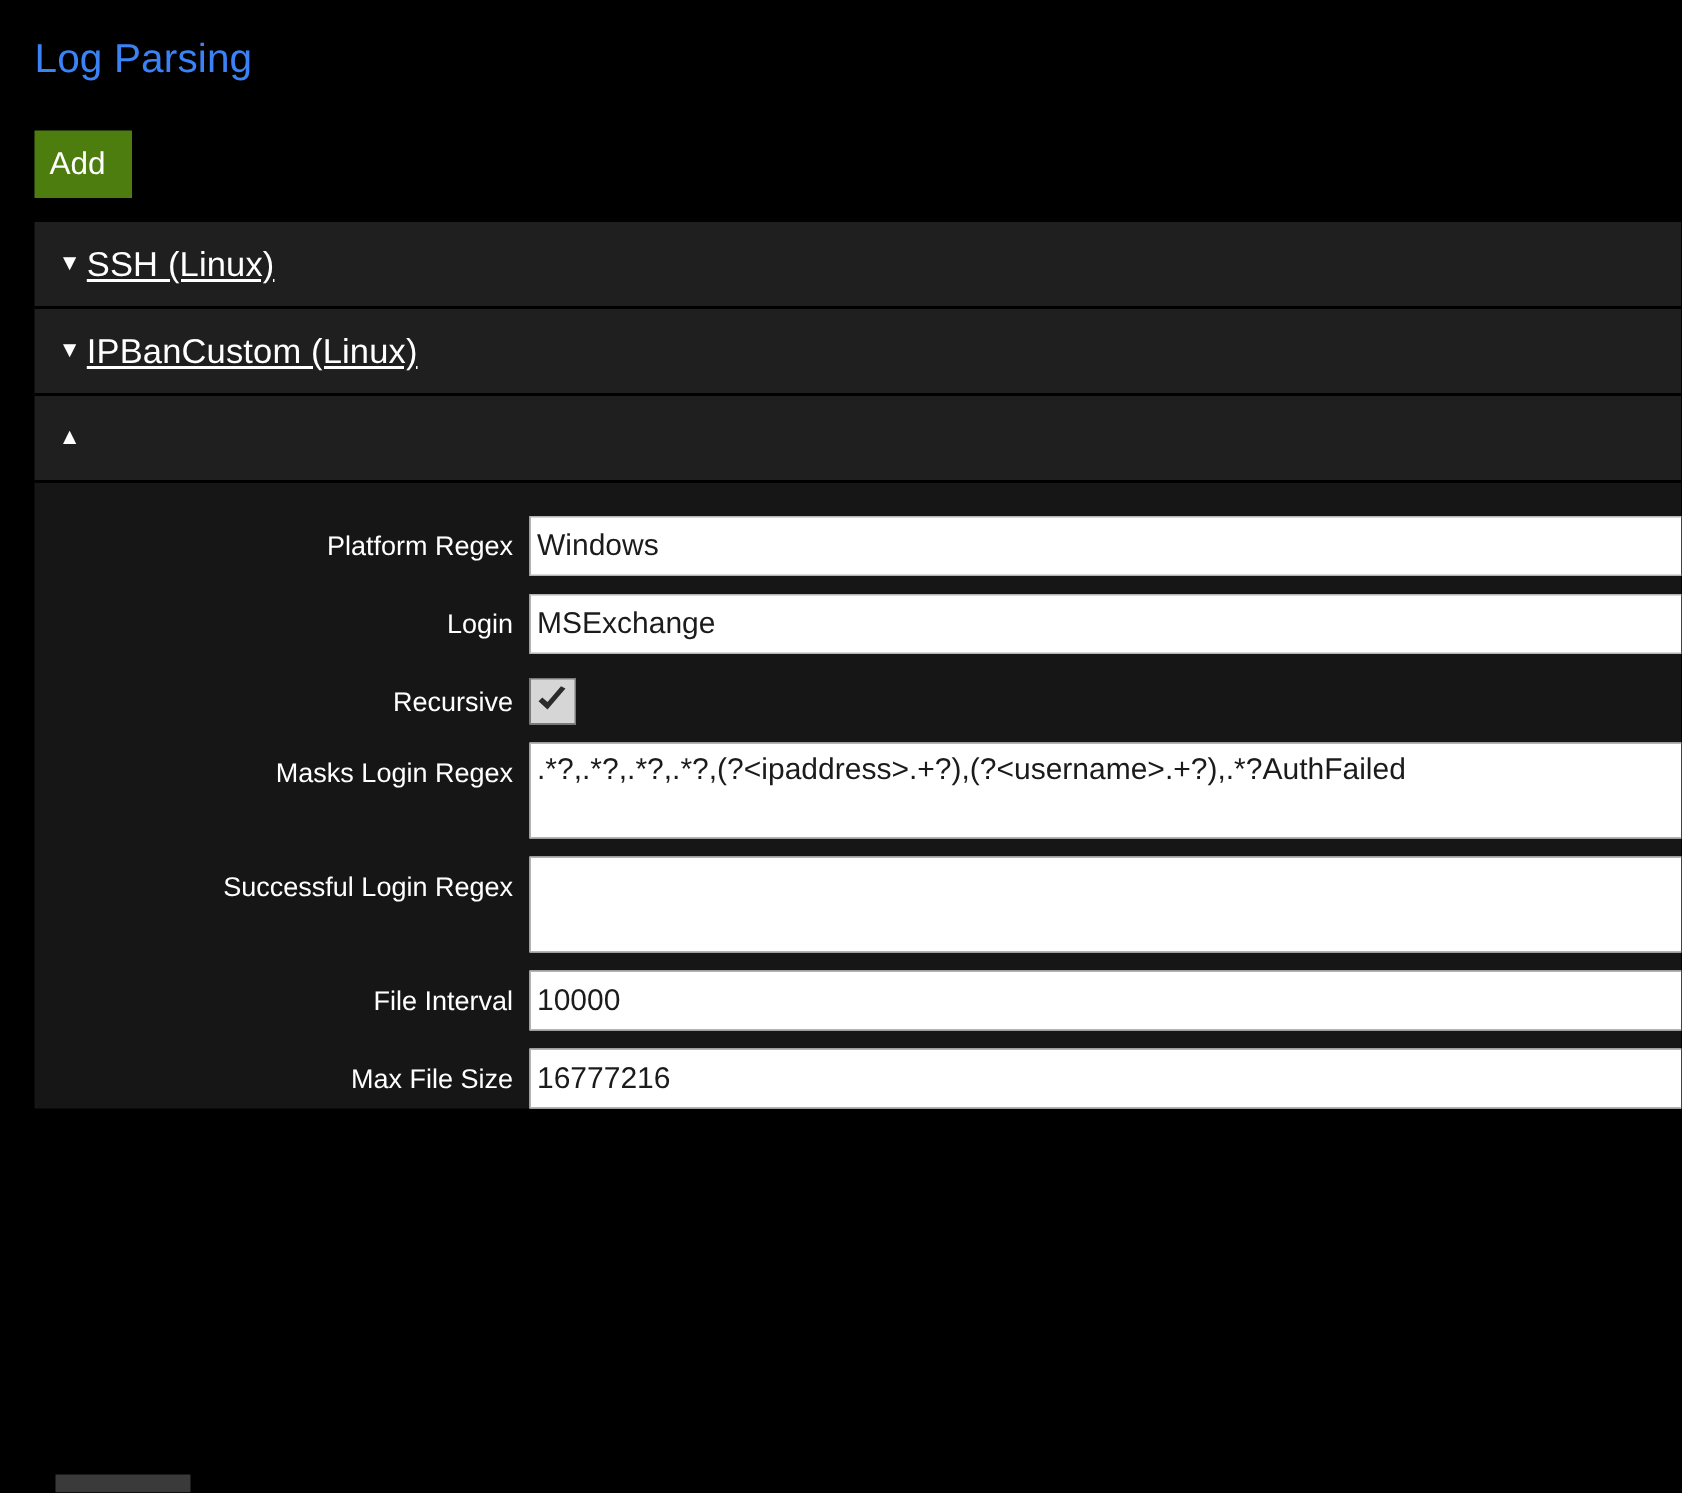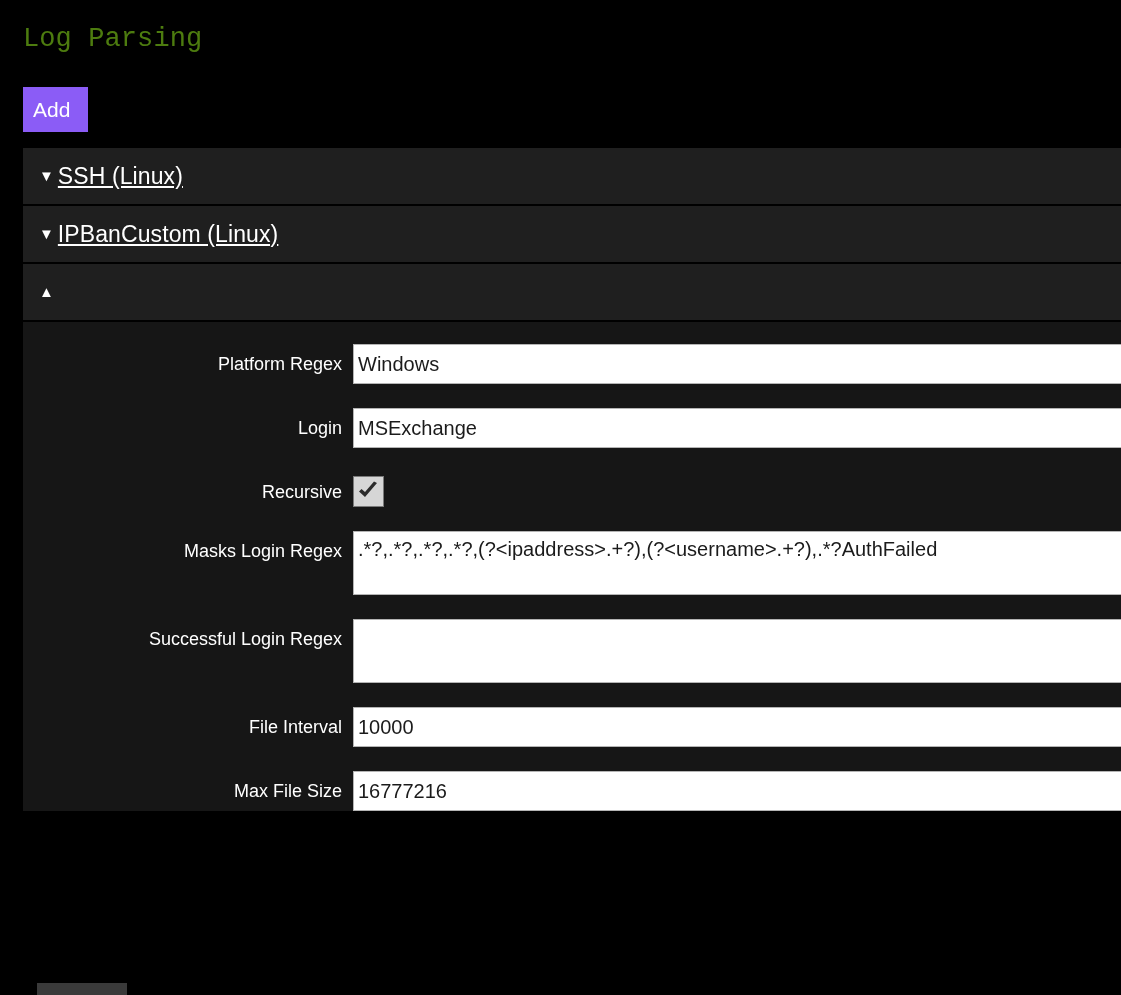--- a/index.html
+++ b/index.html
@@ -26,34 +26,33 @@
   }
 
   
   .page-title {
     position: absolute;
     left: 23px;
     top: 22px;
     font-size: 27px;
     font-weight: 400;
     letter-spacing: 0.1px;
-    color: #4d7c0f;
+    color: #3b82f6;
     line-height: 34px;
     white-space: nowrap;
-    font-family: Liberation Mono, monospace;
   }
 
   
   .add-button {
     position: absolute;
     left: 23px;
     top: 87px;
     width: 65px;
     height: 45px;
-    background: #8b5cf6;
+    background: #4d7c0f;
     border: none;
     color: #ffffff;
     font-family: "Liberation Sans", sans-serif;
     font-size: 21px;
     font-weight: 400;
     text-align: left;
     padding: 0 0 0 10px;
     line-height: 45px;
     cursor: pointer;
     box-sizing: border-box;
@@ -113,21 +112,21 @@
     position: relative;
     width: 100%;
     padding-top: 22px;
     padding-bottom: 0;
   }
 
   .form-row {
     position: relative;
     display: flex;
     align-items: flex-start;
-    margin-bottom: 24px;
+    margin-bottom: 12px;
   }
 
   .form-label {
     width: 330px;
     flex: 0 0 330px;
     text-align: right;
     padding-right: 11px;
     box-sizing: border-box;
     font-size: 18px;
     font-weight: 400;

